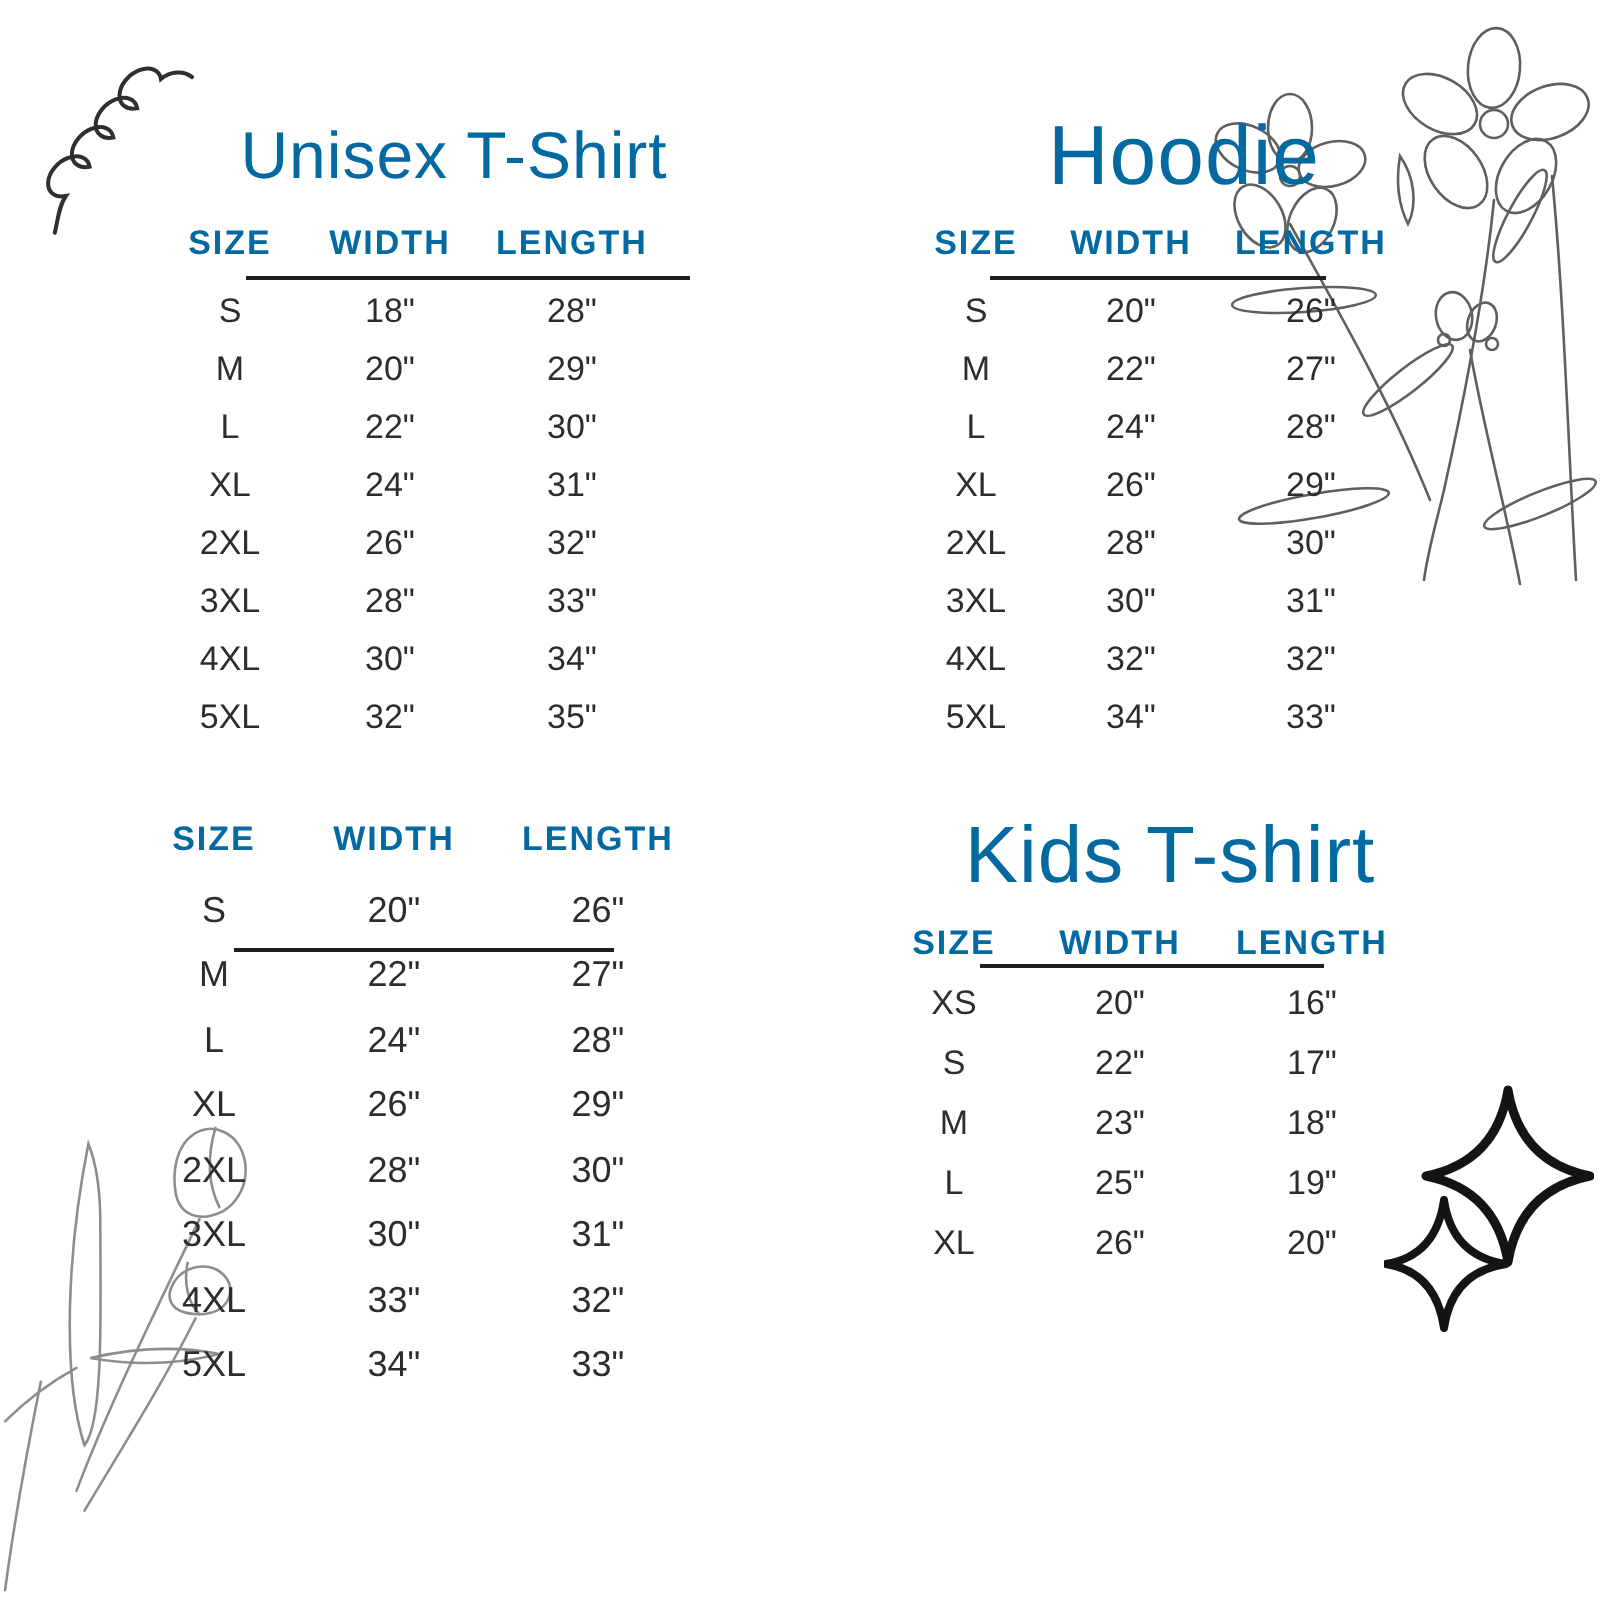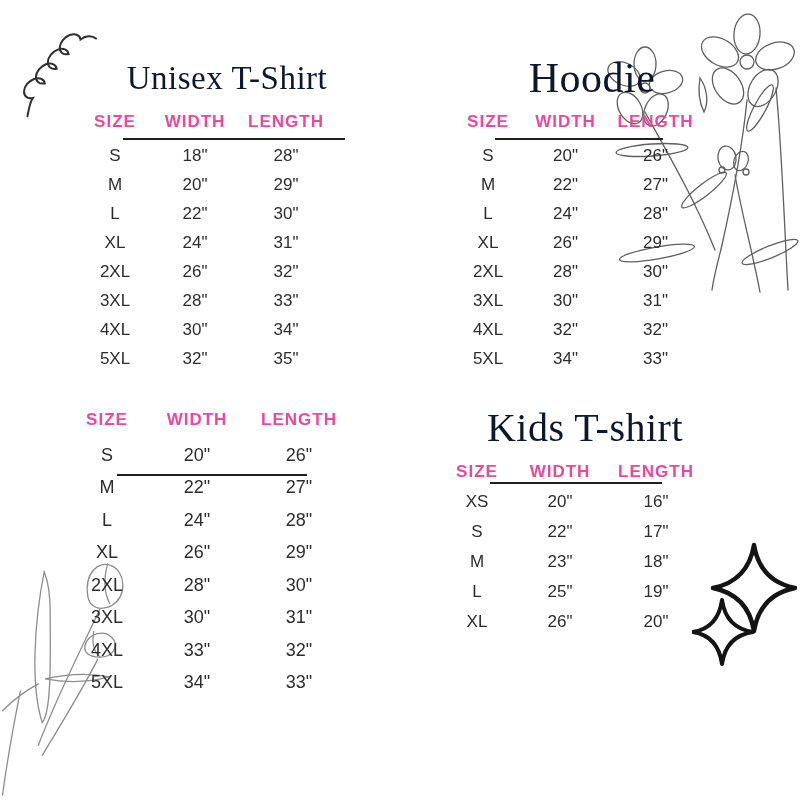--- a/index.html
+++ b/index.html
@@ -1,38 +1,38 @@
 <!DOCTYPE html>
 <html><head>
 <meta charset="utf-8">
 <style>
   html,body{margin:0;padding:0;background:#ffffff;}
   body{width:800px;height:800px;font-family:"Liberation Sans","DejaVu Sans",sans-serif;color:#2d2d2d;}
   .canvas{position:relative;width:800px;height:800px;background:#ffffff;overflow:hidden;}
 
   .size-block{position:absolute;text-align:center;}
   .size-block h2{
-    font-family:Liberation Serif, serif;
-    font-weight:400;margin:0;color:#0f172a;letter-spacing:0.5px;line-height:40px;
+    font-family:Liberation Sans, sans-serif;
+    font-weight:400;margin:0;color:#0369a1;letter-spacing:0.5px;line-height:40px;
   }
   .b-unisex{left:85px;top:58px;width:284px;}
   .b-hoodie{left:458px;top:58px;width:268px;}
   .b-sweat {left:75px;top:394px;width:300px;}
   .b-kids  {left:445px;top:408px;width:280px;}
   .b-unisex h2{font-size:33px;}
   .b-hoodie h2{font-size:42px;}
   .b-sweat  h2{font-size:36px;}
   .b-kids   h2{font-size:40px;}
 
   table{border-collapse:collapse;table-layout:fixed;}
   .b-unisex table{width:242px;margin-top:14px;}
   .b-hoodie table{width:240px;margin-top:14px;}
   .b-sweat  table{width:268px;margin-top:16px;}
   .b-kids   table{width:256px;margin-top:14px;}
-  th{font-size:17px;font-weight:700;letter-spacing:1px;color:#ec4899;
+  th{font-size:17px;font-weight:700;letter-spacing:1px;color:#0369a1;
      line-height:20px;padding:0 0 9px 0;vertical-align:top;}
   .b-kids th{padding-bottom:5px;}
   td{font-size:17px;color:#2d2d2d;text-align:center;padding:0;}
   .b-unisex td,.b-hoodie td{height:29px;}
   .b-sweat td{height:32.5px;font-size:18px;}
   .b-kids td{height:30px;}
 
   .rule{position:absolute;height:2px;background:#1f1f1f;}
   #rule-unisex{left:123px;top:138px;width:222px;}
   #rule-hoodie{left:495px;top:138px;width:168px;}

